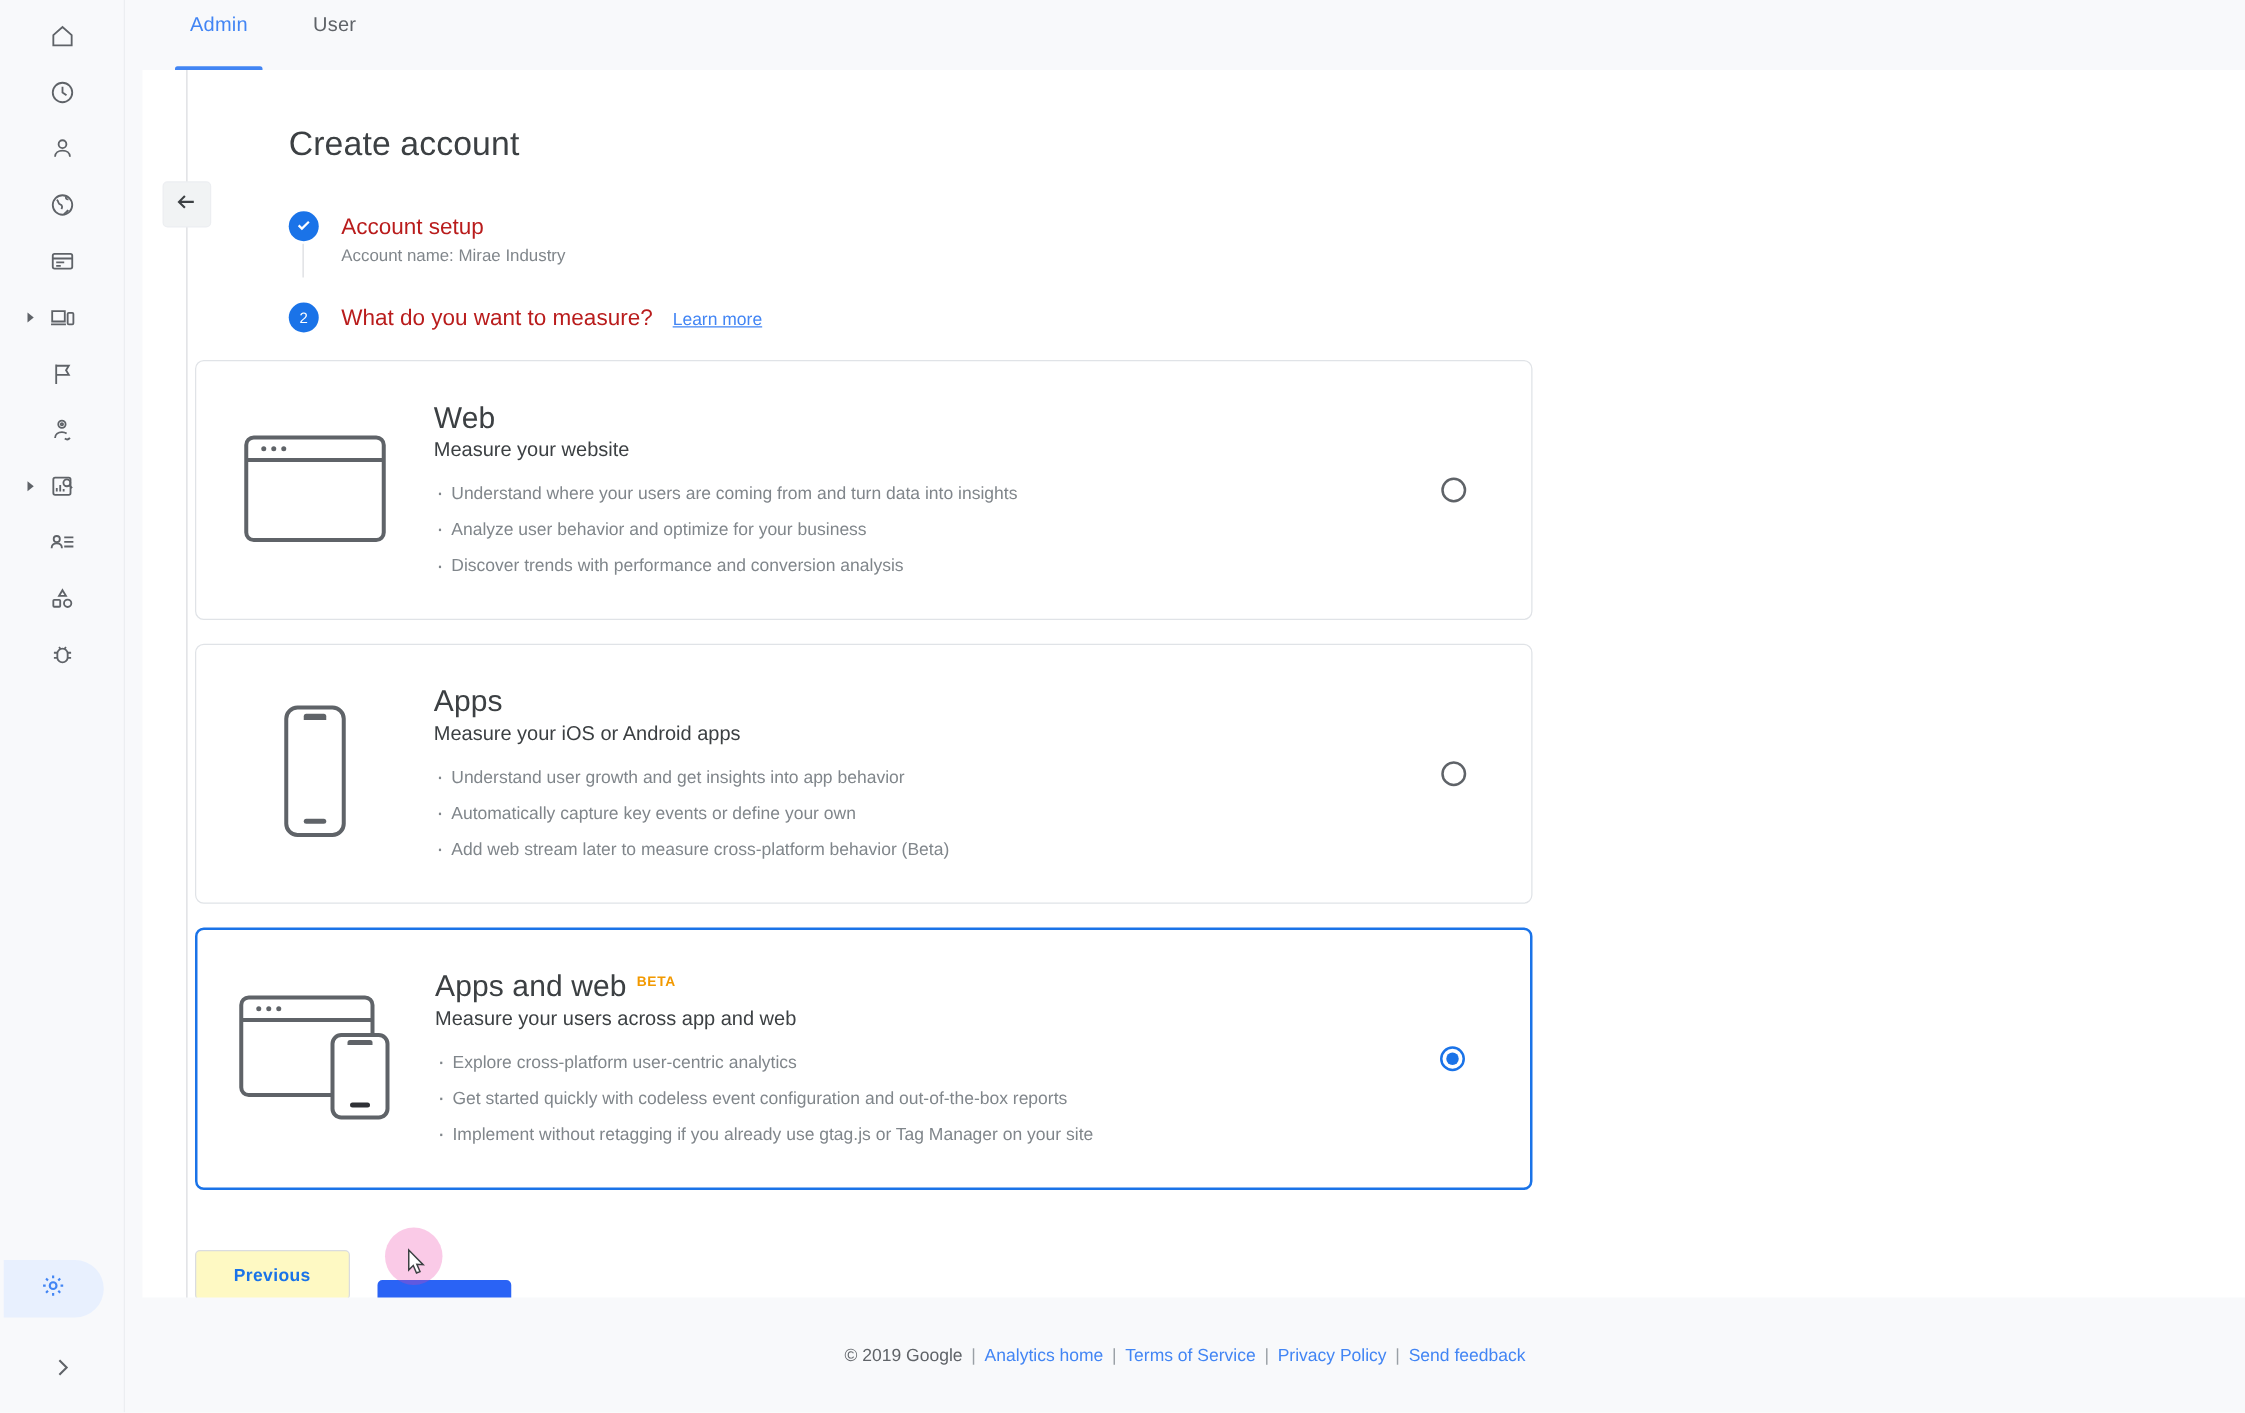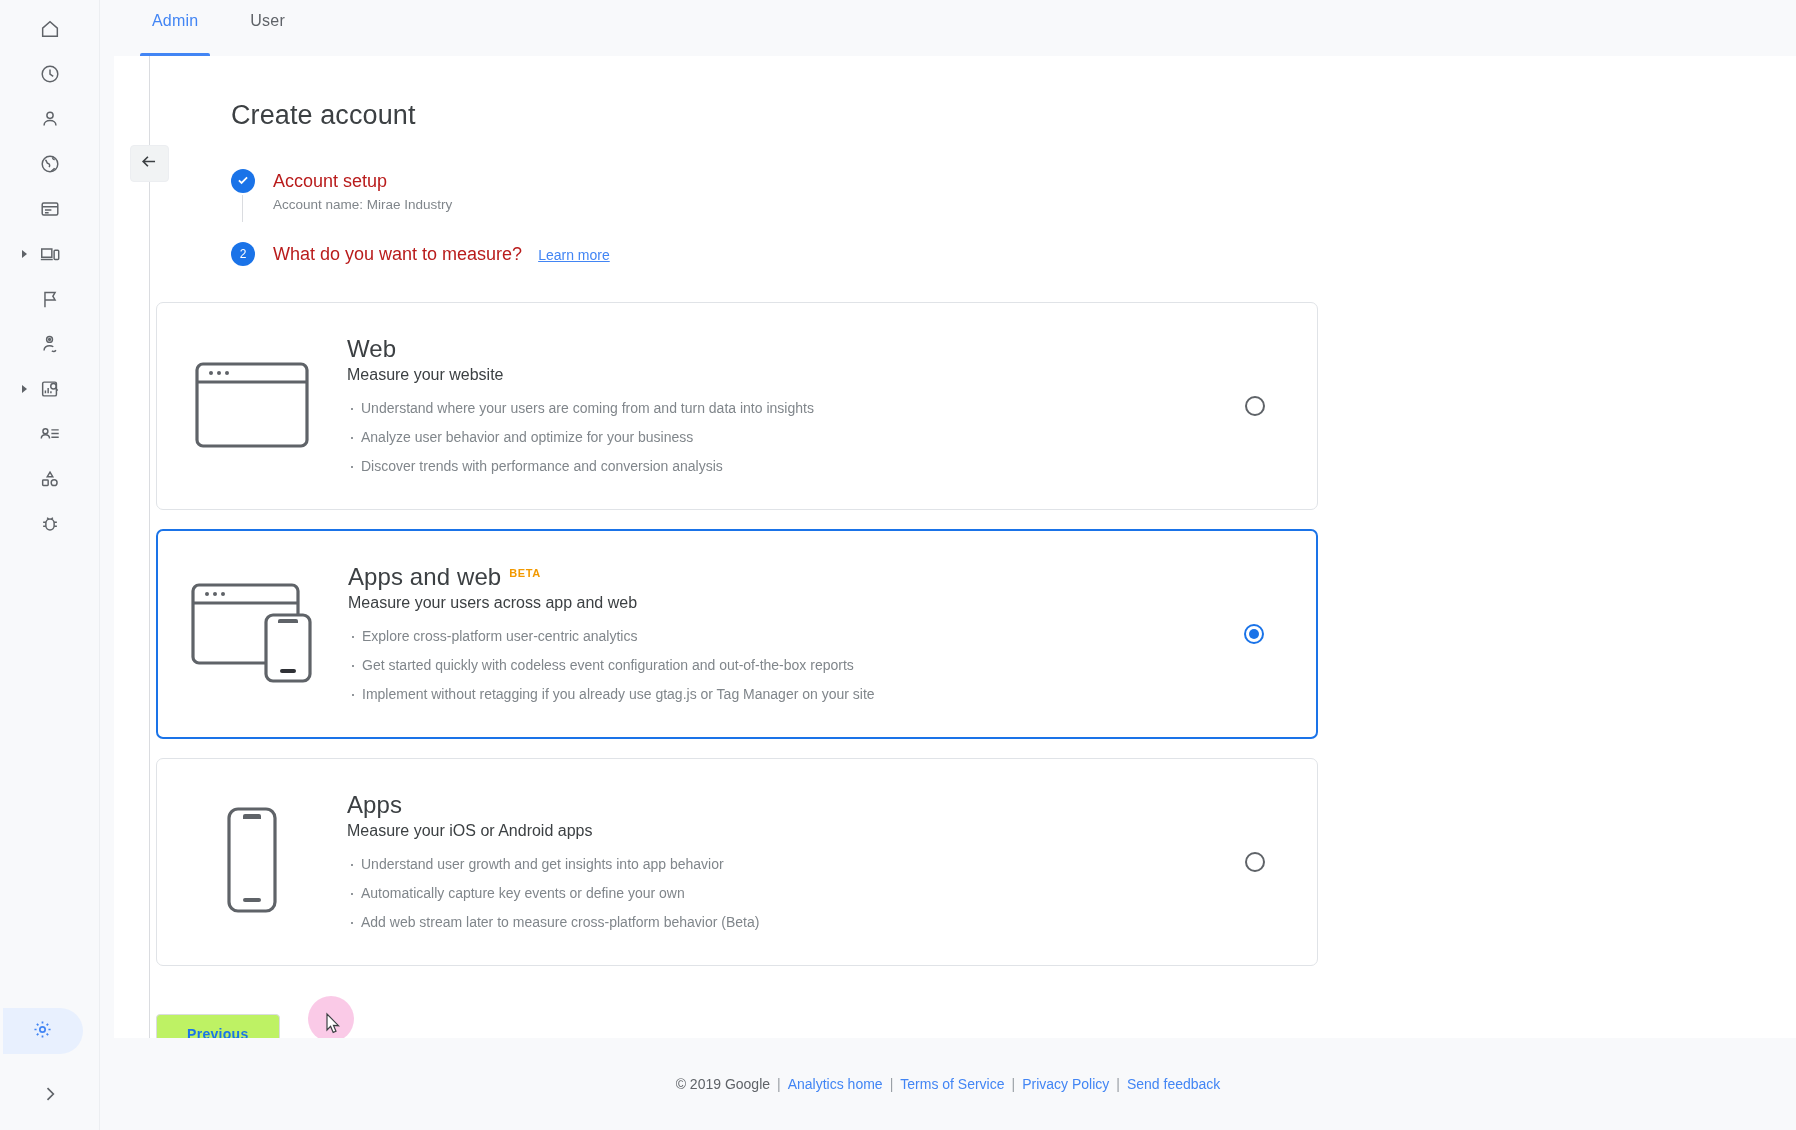--- a/index.html
+++ b/index.html
@@ -117,21 +117,21 @@
   .learn { font-size: 14px; color: #4285f4; }
   .step-connector {
     position: absolute; left: 11px; top: 26px; bottom: -10px;
     width: 1px; background: #dadce0;
   }
 
   .step2 { margin-top: 30px; }
   .step3 { margin-top: 24px; }
 
   
-  .cards { margin-top: 36px; margin-left: 42px; width: 1162px; }
+  .cards { margin-top: 22px; margin-left: 42px; width: 1070px; }
   .card {
     border: 1px solid #e0e3e7; border-radius: 7px;
     background: #fff;
     display: flex; align-items: flex-start;
     padding: 22px 26px 22px 0;
     min-height: 200px;
     position: relative;
     margin-bottom: 19px;
   }
   .card.selected { border: 2px solid #1a73e8; }
@@ -167,21 +167,21 @@
     border: 2px solid #5f6368;
   }
   .radio.on { border-color: #1a73e8; display:flex; align-items:center; justify-content:center; }
   .radio.on::after {
     content:""; width: 10px; height: 10px; border-radius: 50%; background: #1a73e8;
   }
 
   
   .btnrow { margin-left: 42px; margin-top: 24px; display: flex; align-items: center; gap: 22px; position: relative; }
   .btn-prev {
-    border: 1px solid #dadce0; background: #bef264; color: #1a73e8;
+    border: 1px solid #dadce0; background: #fef9c3; color: #1a73e8;
     font-size: 14px; font-weight: 600; letter-spacing: .3px;
     padding: 11px 30px; border-radius: 4px;
     font-family: "Liberation Sans", sans-serif;
   }
   .btn-next {
     border: none; background: #2a63f5; color: #fff;
     font-size: 14px; font-weight: 600; letter-spacing: .3px;
     padding: 12px 38px; border-radius: 4px;
     font-family: "Liberation Sans", sans-serif;
     margin-top: 48px;
@@ -422,20 +422,46 @@
                 <li>Understand where your users are coming from and turn data into insights</li>
                 <li>Analyze user behavior and optimize for your business</li>
                 <li>Discover trends with performance and conversion analysis</li>
               </ul>
             </div>
             <div class="radio-slot">
               <div class="radio"></div>
             </div>
           </div>
 
+          <div class="card">
+            <div class="card-icon">
+              <span>
+                <svg width="64" height="112" viewBox="0 0 64 112" fill="none" stroke="#5f6368" stroke-width="3.2">
+                  <rect x="9" y="5" width="46" height="102" rx="9"></rect>
+                  <path d="M25 10h14a2 2 0 0 1 2 2v3H23v-3a2 2 0 0 1 2-2z" fill="#5f6368" stroke="none"></path>
+                  <rect x="23" y="94" width="18" height="4" rx="2" fill="#5f6368" stroke="none"></rect>
+                </svg>
+              </span>
+            </div>
+            <div class="card-body">
+              <div class="card-title-row">
+                <div class="card-title">Apps</div>
+              </div>
+              <div class="card-sub">Measure your iOS or Android apps</div>
+              <ul class="card-list">
+                <li>Understand user growth and get insights into app behavior</li>
+                <li>Automatically capture key events or define your own</li>
+                <li>Add web stream later to measure cross-platform behavior (Beta)</li>
+              </ul>
+            </div>
+            <div class="radio-slot">
+              <div class="radio"></div>
+            </div>
+          </div>
+
           <div class="card selected">
             <div class="card-icon">
               <span>
                 <svg width="130" height="110" viewBox="0 0 130 110" fill="none" stroke="#5f6368" stroke-width="3.2">
                   <rect x="5" y="8" width="105" height="78" rx="6"></rect>
                   <path d="M5 26h105"></path>
                   <circle cx="19" cy="17" r="2" fill="#5f6368" stroke="none"></circle>
                   <circle cx="27" cy="17" r="2" fill="#5f6368" stroke="none"></circle>
                   <circle cx="35" cy="17" r="2" fill="#5f6368" stroke="none"></circle>
                   <rect x="78" y="38" width="44" height="66" rx="7" fill="#fff"></rect>
@@ -453,46 +479,20 @@
               <ul class="card-list">
                 <li>Explore cross-platform user-centric analytics</li>
                 <li>Get started quickly with codeless event configuration and out-of-the-box reports</li>
                 <li>Implement without retagging if you already use gtag.js or Tag Manager on your site</li>
               </ul>
             </div>
             <div class="radio-slot">
               <div class="radio on"></div>
             </div>
           </div>
-
-          <div class="card">
-            <div class="card-icon">
-              <span>
-                <svg width="64" height="112" viewBox="0 0 64 112" fill="none" stroke="#5f6368" stroke-width="3.2">
-                  <rect x="9" y="5" width="46" height="102" rx="9"></rect>
-                  <path d="M25 10h14a2 2 0 0 1 2 2v3H23v-3a2 2 0 0 1 2-2z" fill="#5f6368" stroke="none"></path>
-                  <rect x="23" y="94" width="18" height="4" rx="2" fill="#5f6368" stroke="none"></rect>
-                </svg>
-              </span>
-            </div>
-            <div class="card-body">
-              <div class="card-title-row">
-                <div class="card-title">Apps</div>
-              </div>
-              <div class="card-sub">Measure your iOS or Android apps</div>
-              <ul class="card-list">
-                <li>Understand user growth and get insights into app behavior</li>
-                <li>Automatically capture key events or define your own</li>
-                <li>Add web stream later to measure cross-platform behavior (Beta)</li>
-              </ul>
-            </div>
-            <div class="radio-slot">
-              <div class="radio"></div>
-            </div>
-          </div>
         </div>
 
         <div class="btnrow">
           <button class="btn-prev">Previous</button>
           <button class="btn-next">Next</button>
           <div class="cursor-halo"></div>
           <span class="cursor-arrow">
             <svg width="20" height="26" viewBox="0 0 20 26" fill="#ffffff" stroke="#3c4043" stroke-width="1.2">
               <path d="M3 2l0 16 3.6-3.6 2.6 6 2.8-1.2-2.5-5.8 5 .3z"></path>
             </svg>

